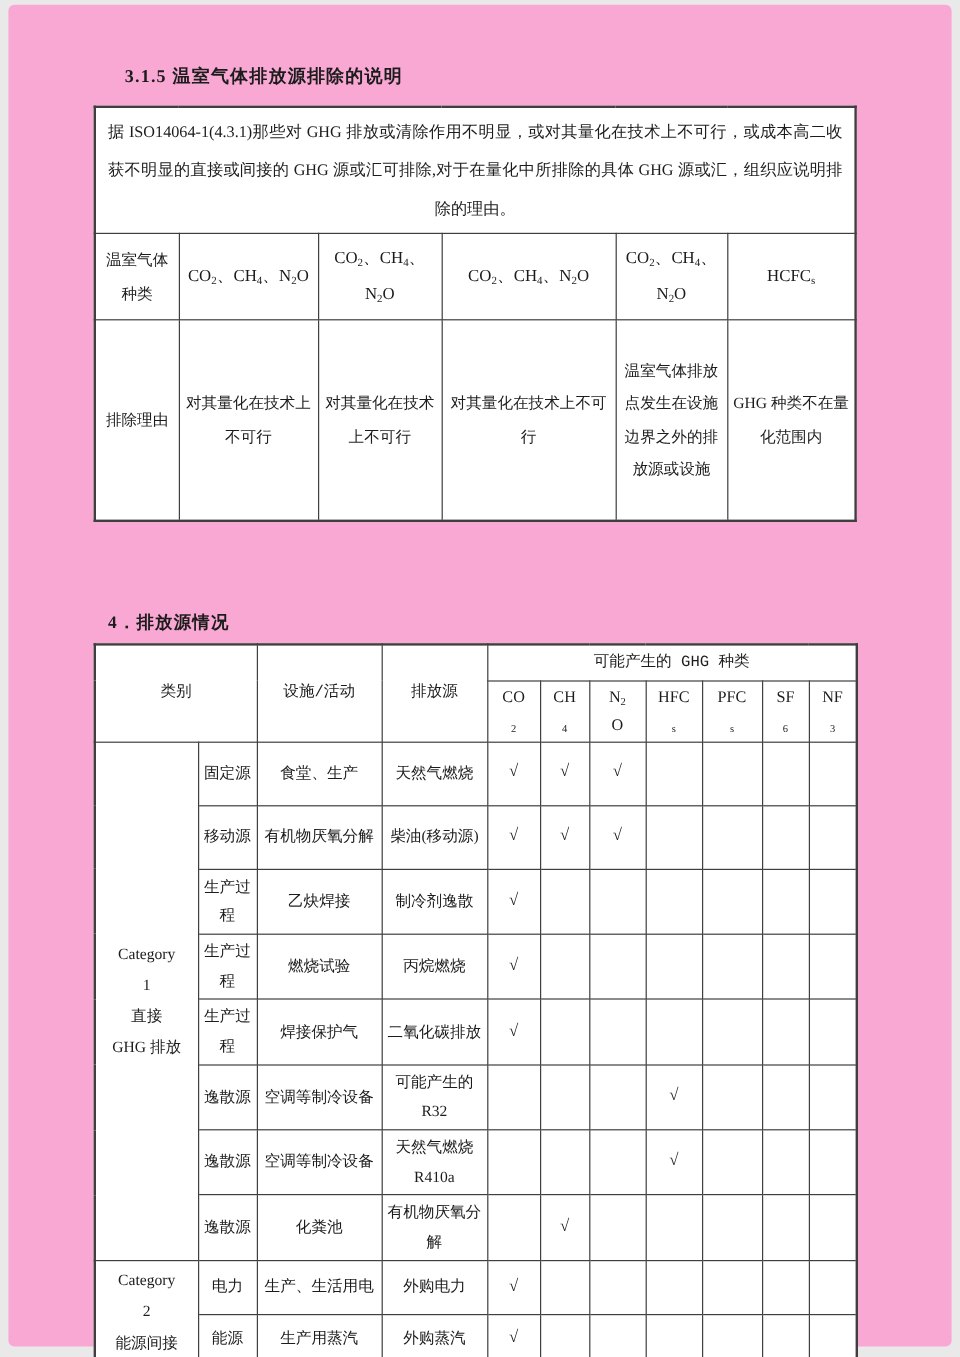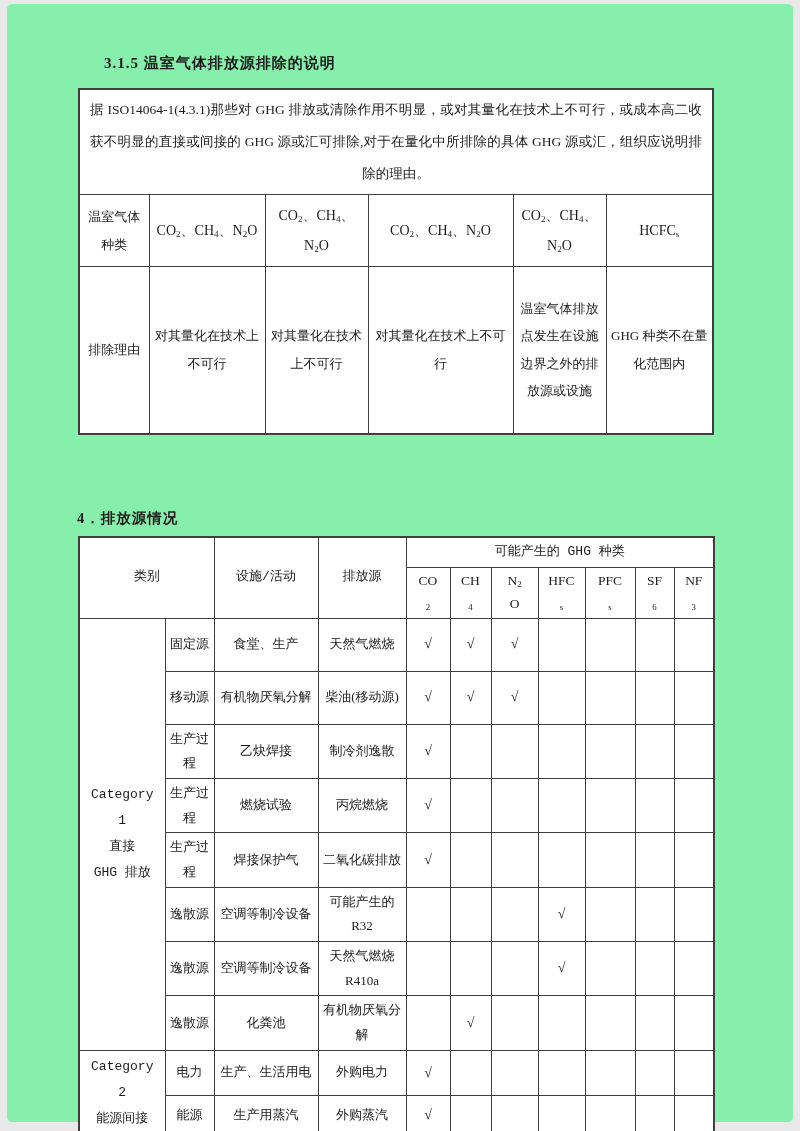--- a/index.html
+++ b/index.html
@@ -6,30 +6,30 @@
   body{
     width:800px;height:1131px;
     background:#e9e9e9;
     font-family:"Liberation Serif","DejaVu Serif",serif;
     color:#1c1c1c;
     position:relative;
   }
   .page{
     position:absolute;
     top:4px;left:7px;right:7px;bottom:9px;
-    background:#86efac;
+    background:#f9a8d4;
     border-radius:5px;
   }
   .h1{
     position:absolute;top:50px;left:97px;
     margin:0;font-size:15px;font-weight:bold;
     letter-spacing:1px;
   }
   .h2{
-    position:absolute;top:505px;left:70px;
+    position:absolute;top:505px;left:83px;
     margin:0;font-size:14.5px;font-weight:bold;
     letter-spacing:1px;
   }
   table{
     border-collapse:collapse;
     table-layout:fixed;
     position:absolute;left:71px;
     width:636px;
     background:#fff;
   }
@@ -52,21 +52,21 @@
     text-align-last:center;
     font-size:13.5px;
     line-height:32px;
     padding:4px 10px;
     margin-left:40px;
   }
   .t1 td.species{font-size:14px;}
   .t2 td,.t2 th{line-height:1.9;padding:2px 3px;}
   .t2 th{font-size:13px;font-family:Liberation Mono, monospace;}
   .t2 td.gas{font-size:13.5px;line-height:1.7;}
-  .t2 td.cat{font-size:13px;line-height:2.0;font-family:Liberation Mono, monospace;}
+  .t2 td.cat{font-size:13px;line-height:2.0;}
   .t2 td.check{font-size:14px;}
   .sub{
     font-size:0.65em;
     vertical-align:-0.25em;
   }
 </style>
 </head>
 <body>
 
 <div class="page">

